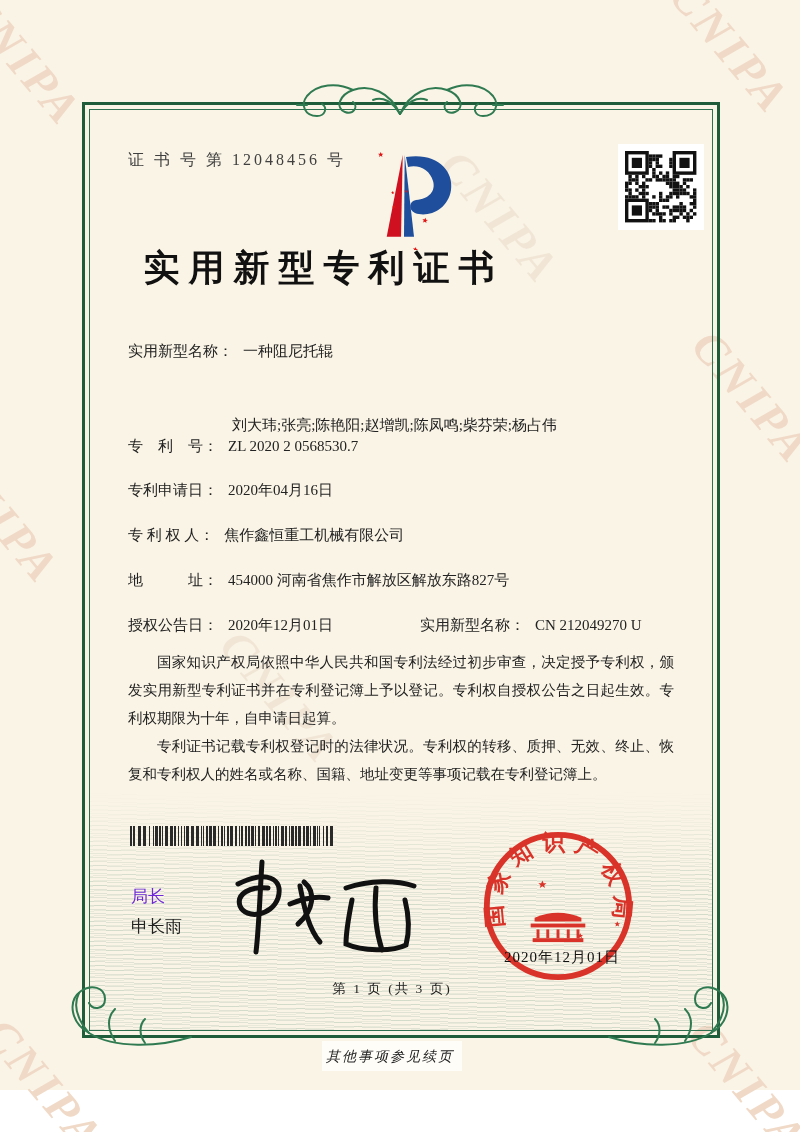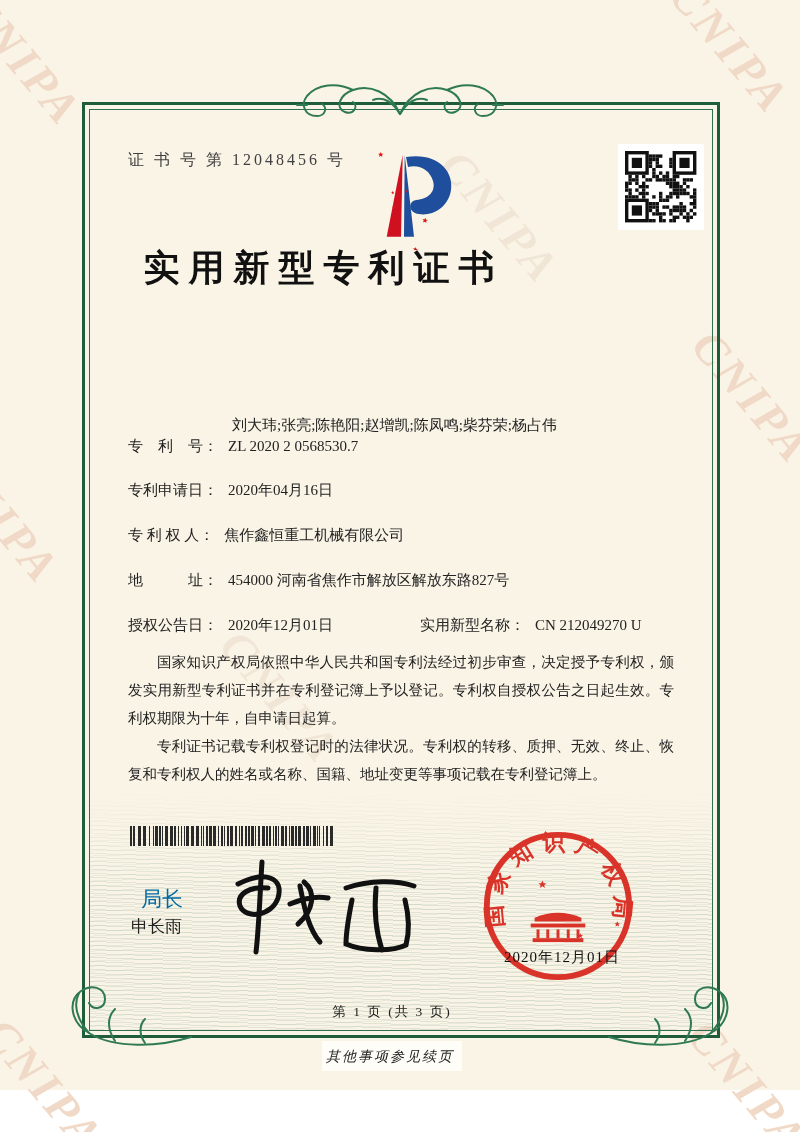--- a/index.html
+++ b/index.html
@@ -25,29 +25,29 @@
   .qr-patch{position:absolute;left:618px;top:144px;width:86px;height:86px;background:#fff;}
   .title{position:absolute;left:0;top:244px;width:647px;text-align:center;
          font-size:36px;font-weight:bold;letter-spacing:9px;color:#111;}
   .row{position:absolute;font-size:15px;color:#222;white-space:nowrap;}
   .row .lab{display:inline-block;}
   .row .val{display:inline-block;margin-left:10px;}
   .body-text{position:absolute;left:128px;top:648px;width:546px;font-size:14.5px;
              line-height:28px;text-align:justify;color:#222;}
   .body-text p{margin:0;text-indent:2em;}
   .barcode{position:absolute;left:130px;top:826px;width:206px;height:20px;}
-  .sig-title{position:absolute;left:131px;top:885px;font-size:21px;color:#0369a1;
-             font-family:"Liberation Sans","DejaVu Sans",sans-serif;margin-left:10px;}
+  .sig-title{position:absolute;left:131px;top:885px;font-size:17px;color:#6d28d9;
+             font-family:"Liberation Sans","DejaVu Sans",sans-serif;}
   .sig-name{position:absolute;left:131px;top:915px;font-size:17px;color:#222;
             font-family:Liberation Serif, serif;}
   .signature{position:absolute;left:200px;top:852px;}
   .seal{position:absolute;left:480px;top:828px;}
   .seal-date{position:absolute;left:492px;top:948px;width:140px;text-align:center;
              font-size:15px;letter-spacing:1px;color:#111;}
-  .page-no{position:absolute;left:0;top:1003px;width:784px;text-align:center;
+  .page-no{position:absolute;left:0;top:980px;width:784px;text-align:center;
            font-size:13.5px;letter-spacing:2px;color:#222;}
   .cont-patch{position:absolute;left:322px;top:1041px;width:140px;height:30px;background:#fffdf8;}
   .cont-text{position:absolute;left:0;top:1048px;width:780px;text-align:center;
              font-size:14px;letter-spacing:2px;color:#222;font-style:italic;}
   .orn{position:absolute;stroke:#2f7a50;fill:none;stroke-width:2;stroke-linecap:round;}
   svg{display:block;}
 </style>
 </head>
 <body>
 <div class="page">
@@ -264,20 +264,23 @@
       <use href="#st" transform="translate(49,33) scale(0.62) rotate(18)" x="0" y="0"></use>
       <use href="#st" transform="translate(30,50.3) scale(0.62) rotate(-12)"></use>
       <use href="#st" transform="translate(45.3,56) scale(1.05) rotate(10)"></use>
       <use href="#st" transform="translate(22,69.7) scale(0.8) rotate(-20)"></use>
       <use href="#st" transform="translate(42,84.3) scale(0.95) rotate(14)"></use>
     </g>
   </svg>
 
   <div class="title">实用新型专利证书</div>
 
+  <div class="row" style="left:128px;top:342px;">
+    <span class="lab">实用新型名称：</span><span class="val">一种阻尼托辊</span>
+  </div>
   <div class="row" style="left:232px;top:416px;">
     <span class="val" style="margin-left:0;">刘大玮;张亮;陈艳阳;赵增凯;陈凤鸣;柴芬荣;杨占伟</span>
   </div>
   <div class="row" style="left:128px;top:437px;">
     <span class="lab">专　利　号：</span><span class="val">ZL 2020 2 0568530.7</span>
   </div>
   <div class="row" style="left:128px;top:481px;">
     <span class="lab">专利申请日：</span><span class="val">2020年04月16日</span>
   </div>
   <div class="row" style="left:128px;top:526px;text-decoration:underline;">

